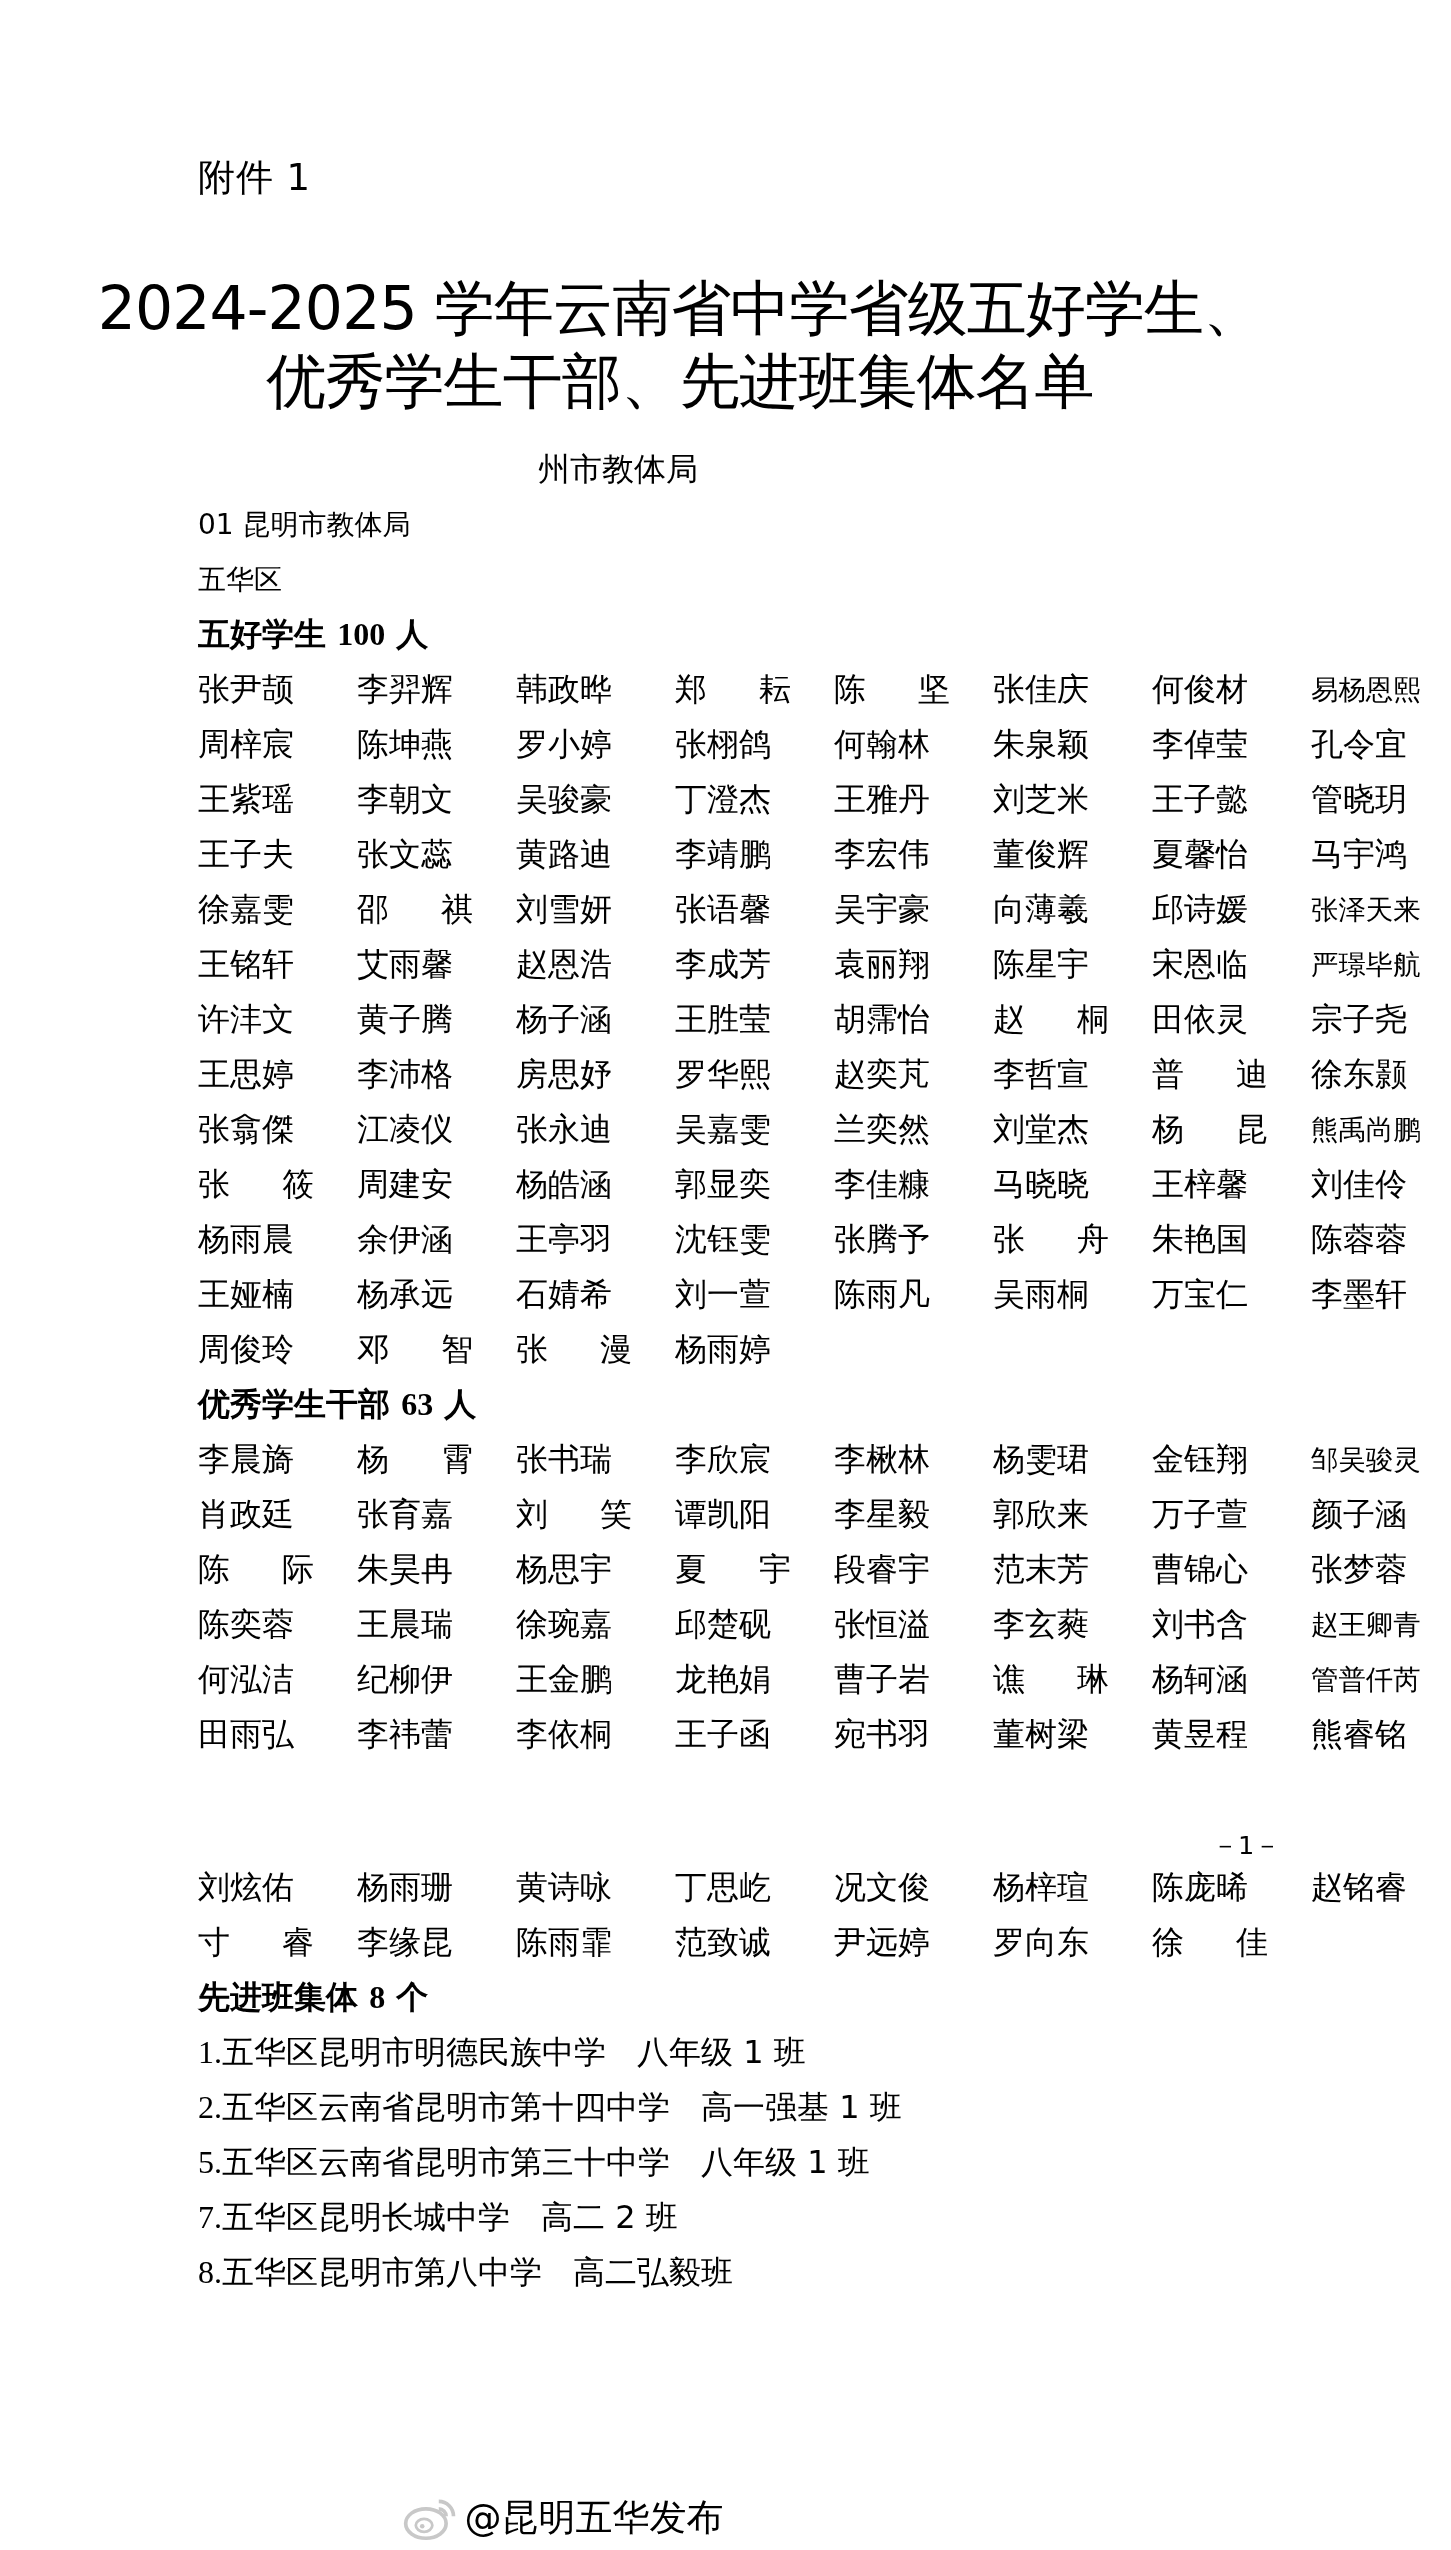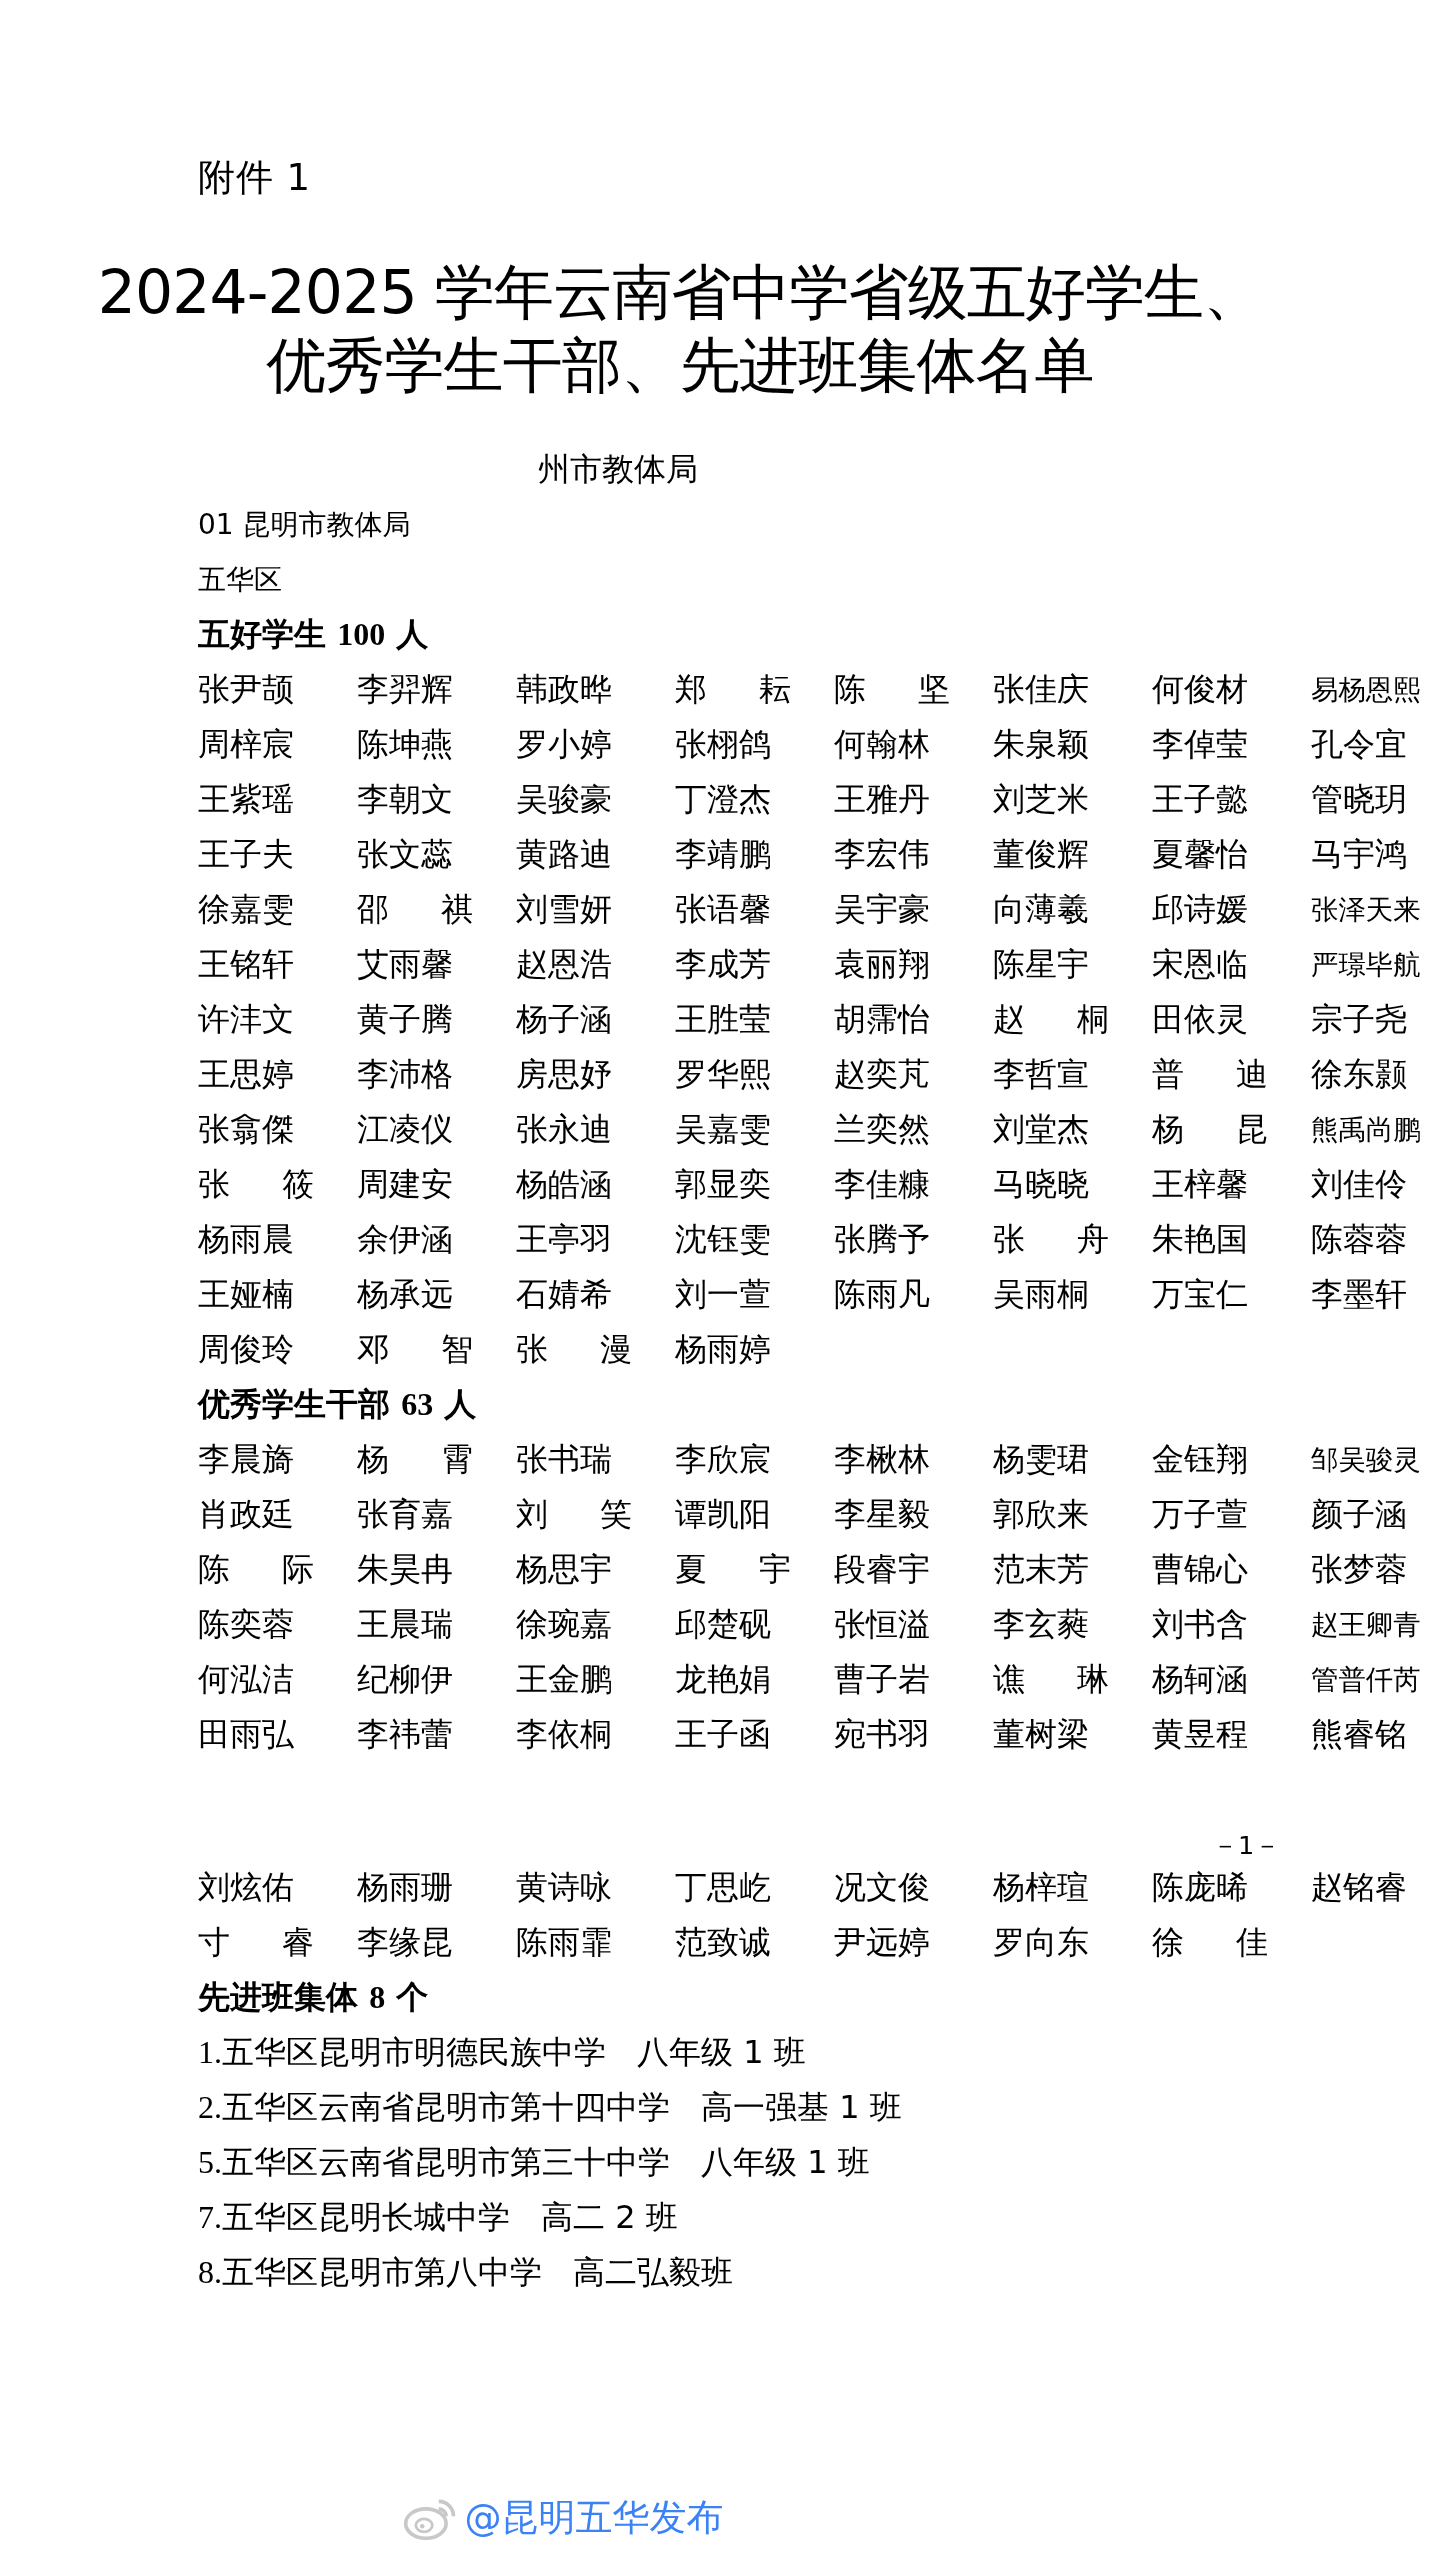--- a/index.html
+++ b/index.html
@@ -1,32 +1,32 @@
 <!DOCTYPE html>
 <html style="font-size:14.6px"><head>
 <meta charset="utf-8">
 <style>
   html, body { margin:0; padding:0; background:#ffffff; }
   body { width:1452px; height:2550px; position:relative; overflow:hidden; color:#000; font-family:"DejaVu Sans","Liberation Sans",sans-serif; }
   .attach { position:absolute; left:198px; top:121px; font-size:37px; letter-spacing:0.9px;margin-top:32px; }
-  .title { position:absolute; left:0; width:1360px; top:256px; text-align:center; font-size:60px; line-height:73px; letter-spacing:-0.9px; }
+  .title { position:absolute; left:0; width:1360px; top:272px; text-align:center; font-size:60px; line-height:73px; letter-spacing:-0.9px; }
   .subtitle { position:absolute; left:0; width:1236px; top:448px; text-align:center; font-size:32px; }
   .block { position:absolute; left:198px; width:1098px; }
   .line { font-size:28px; height:55px; line-height:55px; }
   .heading { font-weight:bold; font-size:32px; height:55px; line-height:55px; font-family:"DejaVu Serif","Liberation Serif",serif; }
   .heading .num { font-family:"Liberation Serif",serif; }
   .names { display:grid; grid-template-columns:repeat(8, 159px); }
   .name { font-size:32px; height:55px; line-height:55px; white-space:nowrap; letter-spacing:0; }
   .name.two { display:flex; justify-content:space-between; width:116px; }
   .name.four { font-size:27.4px; }
   .pagenum { position:absolute; left:1207px; top:1828px; font-size:25.6px; width:73px; text-align:right; }
   .cls { font-size:32px; height:55px; line-height:55px; }
   .cls .idx { font-family:"Liberation Serif",serif; }
   .cls .grade { margin-left:31px; }
-  .watermark { position:absolute; left:402px; top:2493px; font-size:37px; color:#3b82f6; display:flex; align-items:center; gap:5.5px; }
+  .watermark { position:absolute; left:402px; top:2493px; font-size:37px; color:#000000; display:flex; align-items:center; gap:5.5px; }
   .wb-icon { width:57px; height:48px; position:relative; }
 </style>
 </head>
 <body>
 
 <div class="attach">附件 1</div>
 
 <div class="title">
   <div>2024-2025 学年云南省中学省级五好学生、</div>
   <div>优秀学生干部、先进班集体名单</div>

